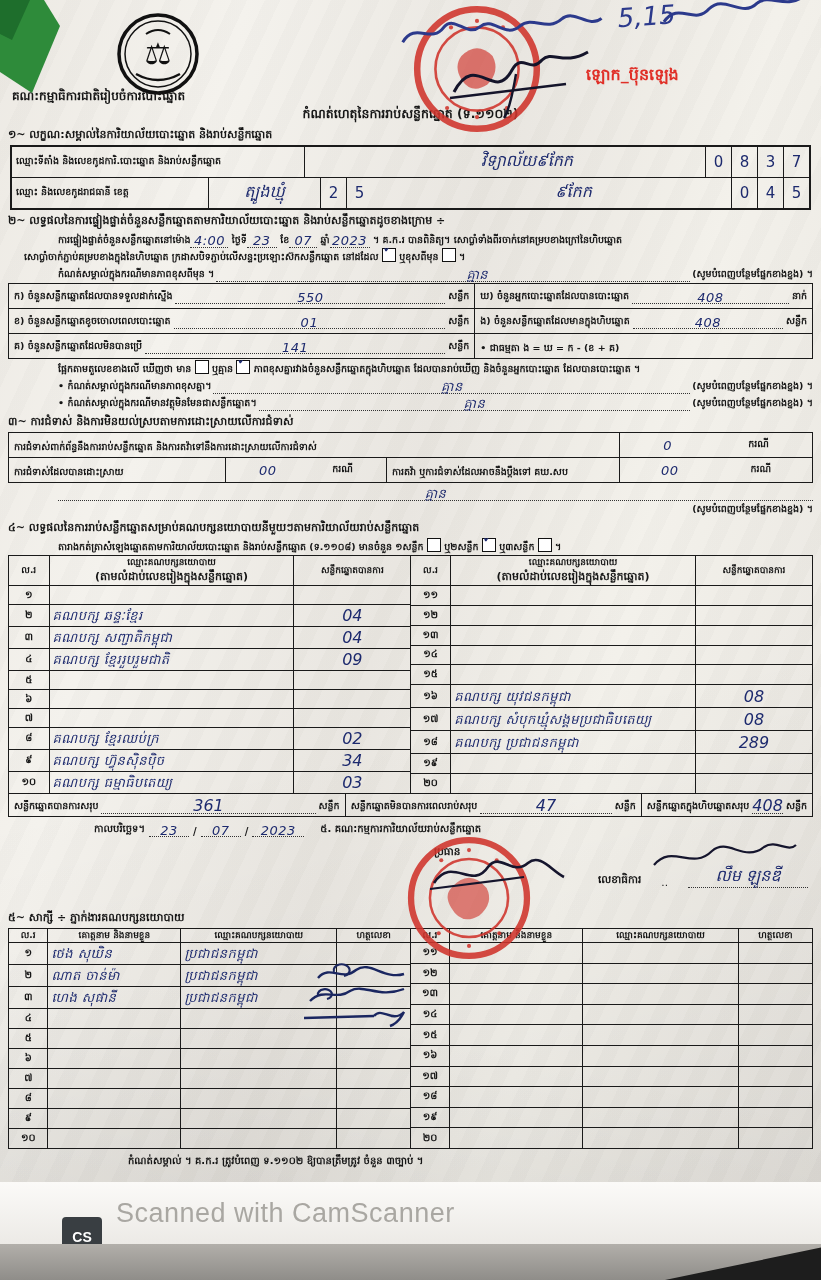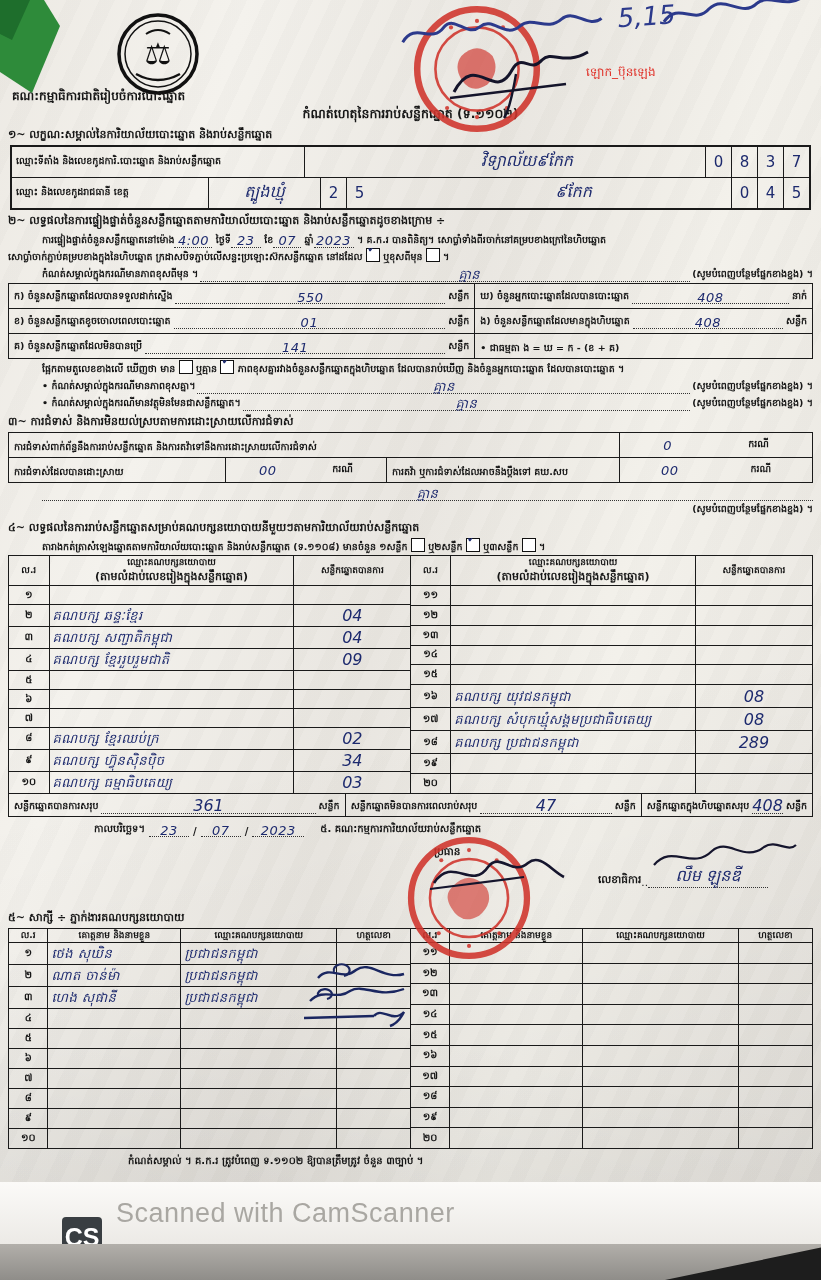--- a/index.html
+++ b/index.html
@@ -19,41 +19,41 @@
   .cg2{position:absolute;inset:0;background:#1e6e2c;clip-path:polygon(0 0,30px 0,12px 40px,0 34px);}
 
   .hdr{position:relative;height:122px;}
   .nec-logo{position:absolute;left:108px;top:10px;}
   .org{position:absolute;left:4px;top:86px;font-size:12px;font-weight:bold;white-space:nowrap;}
   .doc-title{position:absolute;left:0;right:0;top:104px;text-align:center;font-size:12.5px;font-weight:bold;}
   .stamp{opacity:.88;}
   .stamp-top{position:absolute;left:404px;top:2px;z-index:1;}
   .sig-top{position:absolute;left:438px;top:38px;z-index:4;}
   .blue-note{position:absolute;left:388px;top:-4px;z-index:5;transform:rotate(-4deg);}
-  .red-name{position:absolute;left:578px;top:62px;color:#e02f27;font-weight:normal;font-size:12px;z-index:5;}
+  .red-name{position:absolute;left:578px;top:62px;color:#e02f27;font-weight:bold;font-size:16px;z-index:5;}
 
   .shead{font-size:11px;font-weight:bold;margin:3px 0 2px 0;white-space:nowrap;overflow:hidden;}
   .lbl{font-weight:bold;font-size:9.5px;white-space:nowrap;overflow:hidden;}
   .ink{color:#1d2a6e;font-weight:500;}
   .hw{font-size:13px;font-style:italic;letter-spacing:.5px;}
   .hwbig{font-size:16px;font-style:italic;}
   .unit{font-weight:bold;font-size:9.5px;white-space:nowrap;}
 
   
   .s1t{border:2px solid #1a1a1a;margin:2px 2px;}
   .s1r{display:flex;align-items:stretch;}
   .s1r + .s1r{border-top:1.5px solid #1a1a1a;}
   .s1c{padding:3px 4px;display:flex;align-items:center;box-sizing:border-box;min-height:26px;}
   .s1c + .s1c{border-left:1.5px solid #1a1a1a;}
   .digit{width:26px;border-left:1.5px solid #1a1a1a;display:flex;align-items:center;justify-content:center;
     font-size:15px;box-sizing:border-box;}
   .grow{flex:1;padding-left:48px;}
   .center{justify-content:center;}
 
-  .para{font-size:9.5px;font-weight:bold;line-height:16px;white-space:nowrap;overflow:hidden;}
+  .para{font-size:9.5px;font-weight:bold;line-height:16px;white-space:nowrap;overflow:hidden;margin-left:16px;}
   .indent{padding-left:34px;}
   .fill{display:inline-flex;align-items:flex-end;justify-content:center;border-bottom:1.6px dotted #333;
     vertical-align:bottom;min-height:12px;}
   .fill .ink{transform:translateY(2px);}
   .cbx{display:inline-block;width:12px;height:12px;border:1.6px solid #111;vertical-align:-2px;position:relative;background:#fff;}
   .cbx .mk{position:absolute;left:-1px;top:-9px;font-size:16px;}
 
   
   .g2{width:100%;border-collapse:collapse;margin:1px 0;}
   .g2 td{border:1.5px solid #1a1a1a;padding:2px 5px;height:20px;}
@@ -77,37 +77,37 @@
   .c-votes{width:112px;text-align:center;}
   .totrow{display:flex;border:1.5px solid #1a1a1a;border-top:none;}
   .totcell{display:flex;align-items:flex-end;gap:3px;padding:2px 5px;box-sizing:border-box;height:22px;}
   .totcell + .totcell{border-left:1.5px solid #1a1a1a;}
 
   .dateline{display:flex;align-items:flex-end;gap:4px;margin:4px 0 0 86px;font-size:10px;font-weight:bold;}
   .signing{position:relative;height:70px;z-index:4;}
   .chairman{position:absolute;left:402px;top:8px;font-size:10.5px;font-weight:bold;margin-left:24px;}
   .stamp-mid{position:absolute;left:398px;top:-2px;z-index:1;}
   .sig-mid{position:absolute;left:420px;top:10px;z-index:3;}
-  .secline{position:absolute;left:590px;top:26px;display:flex;align-items:flex-end;font-size:10.5px;font-weight:bold;}
+  .secline{position:absolute;left:590px;top:26px;display:flex;align-items:flex-end;font-size:10.5px;font-weight:bold;gap:20px;}
   .sig-sec{position:absolute;left:640px;top:0px;z-index:3;}
 
   .s5wrap{position:relative;}
   .w-no{width:34px;text-align:center;font-weight:bold;font-size:10px;}
   .w-name{width:134px;}
   .w-party{width:158px;}
   .w-sig{width:70px;}
   .ptable td.wcell{height:19px;}
   .wsig{position:absolute;z-index:3;}
 
   .foot-note{font-size:10px;font-weight:bold;margin:5px 0 4px 120px;white-space:nowrap;overflow:hidden;}
 
   .scanbar{height:62px;background:linear-gradient(#fbfaf8,#eceae6);display:flex;align-items:center;gap:14px;
     padding-left:62px;flex:0 0 auto;}
   .csbox{width:40px;height:40px;border-radius:4px;background:#393e42;color:#fff;display:flex;align-items:center;
-    justify-content:center;font-weight:bold;font-size:25px;font-family:"Liberation Sans",sans-serif;margin-top:48px;}
+    justify-content:center;font-weight:bold;font-size:14px;font-family:"Liberation Sans",sans-serif;margin-top:48px;}
   .cstext{color:#a9a7a2;font-size:27px;font-family:"Liberation Sans",sans-serif;letter-spacing:.5px;}
   .bstrip{flex:1;position:relative;background:linear-gradient(#b2afaa,#8f8d89);}
   .bstrip .wedge{position:absolute;right:0;bottom:0;width:240px;height:36px;background:#1d1d1d;
     clip-path:polygon(35% 100%,100% 10%,100% 100%);}
 </style>
 </head>
 <body>
 
 <div class="page">
   <div class="paper">

